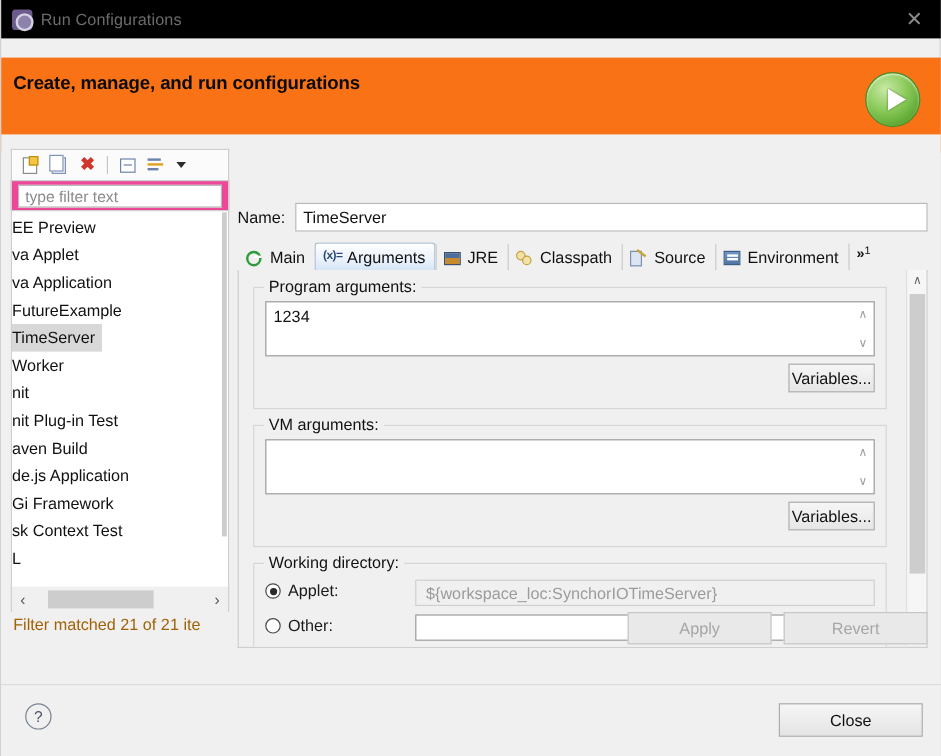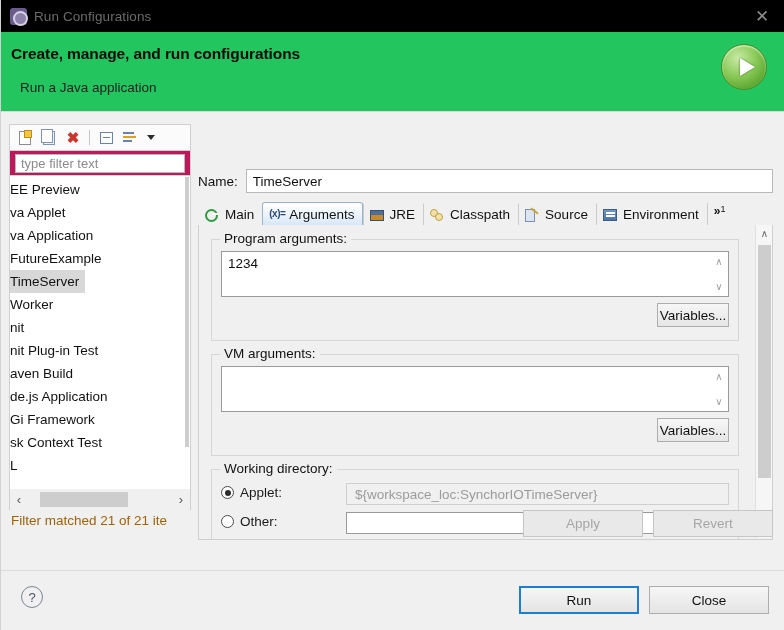--- a/index.html
+++ b/index.html
@@ -46,23 +46,23 @@
   }
   .titlebar-close {
     position: absolute; right: 0; top: 0;
     width: 46px; height: 32px;
     display: flex; align-items: center; justify-content: center;
     color: #8a8a8a; font-size: 17px; font-weight: 300;
   }
 
   
   .header {
-    position: absolute; left: 0; top: 32px;
+    position: absolute; left: 0; top: 48px;
     width: 784px; height: 80px;
-    background: #22c55e;
+    background: #f97316;
     border-bottom: 1px solid #d9d9d9;
   }
   .header-title {
     position: absolute; left: 10px; top: 13px;
     font-size: 15.5px; font-weight: bold; color: #0b0b0b;
     letter-spacing: -0.1px;
   }
   .header-sub {
     position: absolute; left: 19px; top: 48px;
     font-size: 13.5px; color: #222;
@@ -121,21 +121,21 @@
   .ic-filter { width: 14px; height: 13px; position: relative; }
   .ic-filter span { position: absolute; left: 0; height: 1.6px; background: #6d82a8; }
   .ic-filter span:nth-child(1) { top: 1px; width: 11px; }
   .ic-filter span:nth-child(2) { top: 5px; width: 13px; background: #e0a021; }
   .ic-filter span:nth-child(3) { top: 9px; width: 9px; }
   .tb-arrow { width: 0; height: 0; border-left: 4.5px solid transparent; border-right: 4.5px solid transparent;
     border-top: 5px solid #2b2b2b; margin-left: 4px; }
 
   .lp-filter {
     position: absolute; left: 0; top: 26px; width: 182px; height: 25px;
-    border: 1px solid #cfcfcf; border-bottom: none; background: #be185d;
+    border: 1px solid #cfcfcf; border-bottom: none; background: #ec4899;
     padding: 3px 5px;
   }
   .lp-filter-inner {
     width: 100%; height: 19px; background: #fff; border: 1px solid #b9b9b9;
     display: flex; align-items: center; padding-left: 5px;
     color: #8b8b8b; font-size: 13px;
   }
   .lp-list {
     position: absolute; left: 0; top: 51px; width: 182px; height: 314px;
     background: #ffffff; border: 1px solid #cfcfcf; border-bottom: none;
@@ -319,21 +319,20 @@
   <div class="titlebar">
     <div class="title-icon">
       <div class="gear"></div>
     </div>
     <div class="title-text">Run Configurations</div>
     <div class="titlebar-close">✕</div>
   </div>
 
   <div class="header">
     <div class="header-title">Create, manage, and run configurations</div>
-    <div class="header-sub">Run a Java application</div>
     <div class="header-runicon">
       <div class="tri"></div>
     </div>
   </div>
 
   <div class="body-area">
 
     <div class="left-panel">
 
       <div class="lp-toolbar">
@@ -481,16 +480,15 @@
     </div>
 
     <div class="apply-row">
       <div class="btn disabled">Apply</div>
       <div class="btn disabled">Revert</div>
     </div>
   </div>
 
   <div class="bottom-bar">
     <div class="help-btn">?</div>
-    <div class="bb-run">Run</div>
     <div class="bb-close">Close</div>
   </div>
 </div>
 
 </body></html>

